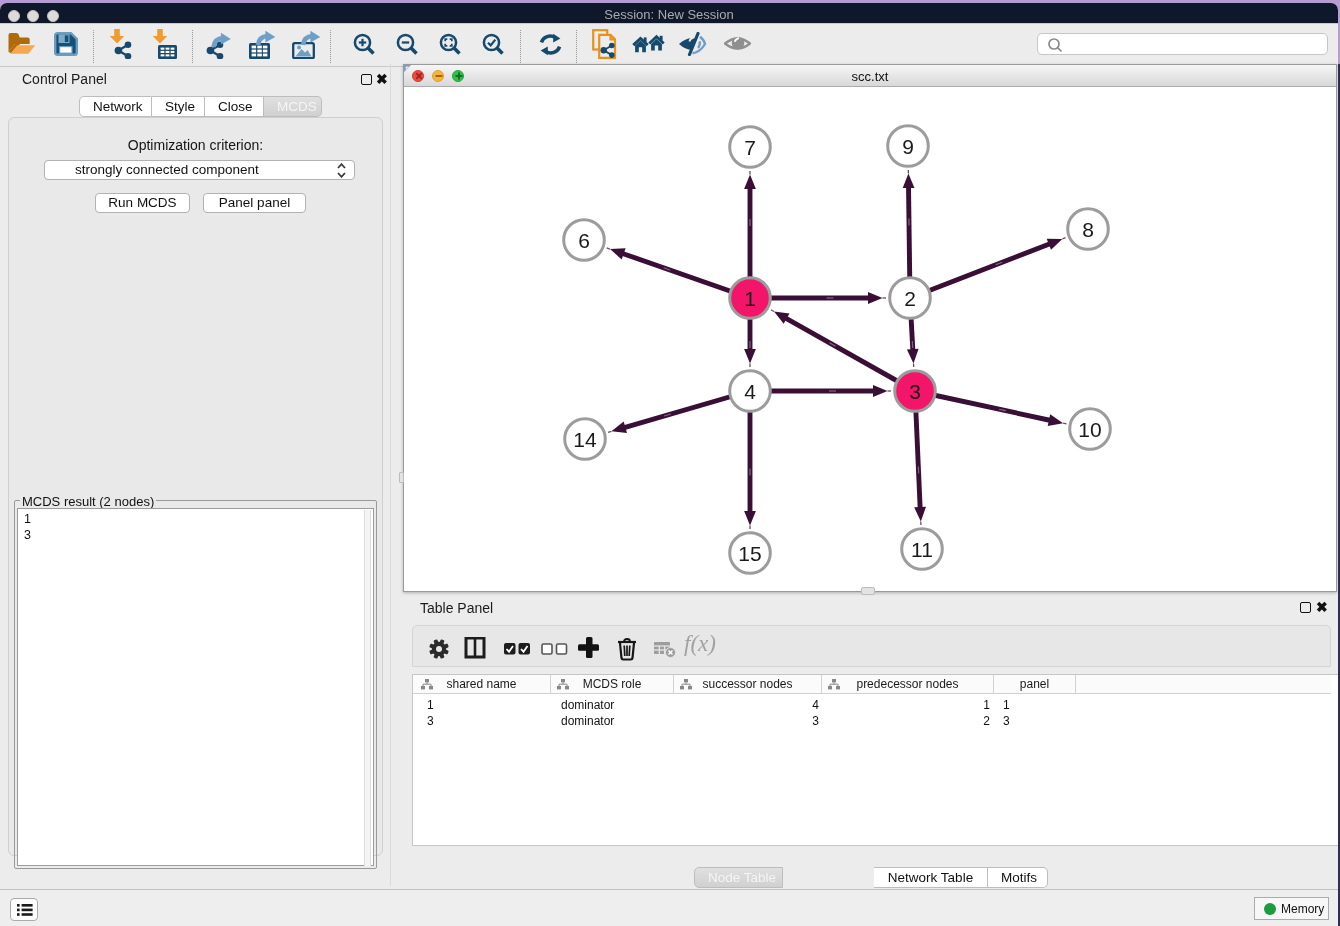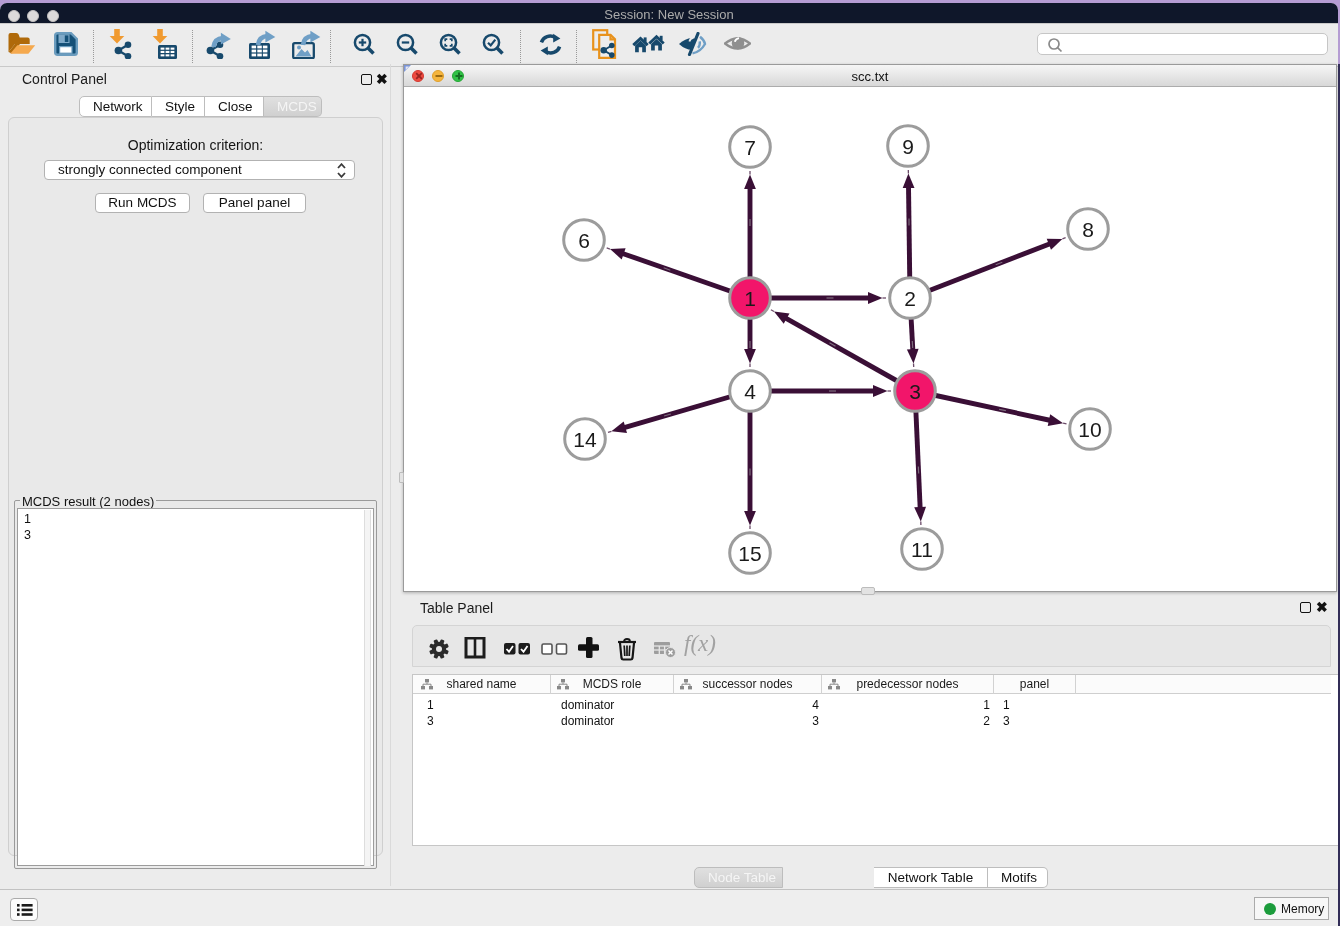--- a/index.html
+++ b/index.html
@@ -31,21 +31,21 @@
  font-size:13.5px;color:#111;text-align:center;line-height:19px;padding:0 13px;white-space:nowrap;overflow:hidden;}
 .tab.first{border-left:1px solid #bdbdbd;border-radius:5px 0 0 5px;}
 .tab.last{border-radius:0 5px 5px 0;}
 .tab.sel{background:linear-gradient(#e0e0e0,#d0d0d0);color:#f5f5f5;}
 #cp-box{position:absolute;left:8px;top:117px;width:375px;height:739px;background:#e9e9e9;
  border:1px solid #cfcfcf;border-radius:6px;}
 #optlabel{position:absolute;left:8px;top:137px;width:375px;text-align:center;
  font-size:14px;color:#141414;}
 #cp-select{position:absolute;left:44px;top:160px;width:311px;height:20px;background:#fff;
  border:1px solid #b2b2b2;border-radius:4px;font-size:13.5px;color:#111;line-height:18px;
- padding-left:13px;}
+ padding-left:30px;}
 .btn{position:absolute;height:20px;background:#fff;border:1px solid #b2b2b2;border-radius:4px;
  font-size:13.5px;color:#111;text-align:center;line-height:18px;}
 #fieldset{position:absolute;left:14px;top:500px;width:363px;height:369px;
  border:1px solid #9a9a9a;border-radius:2px;}
 #fieldlegend{position:absolute;left:20px;top:494px;background:#e9e9e9;padding:0 2px;
  font-size:13px;color:#111;}
 #mcdslist{position:absolute;left:17px;top:508px;width:357px;height:358px;background:#fff;
  border:1px solid #9c9c9c;font-size:12.5px;color:#111;}
 #mcdsscroll{position:absolute;right:2px;top:1px;width:7px;height:356px;background:#f4f4f4;
  border-left:1px solid #ddd;border-right:1px solid #ddd;}

